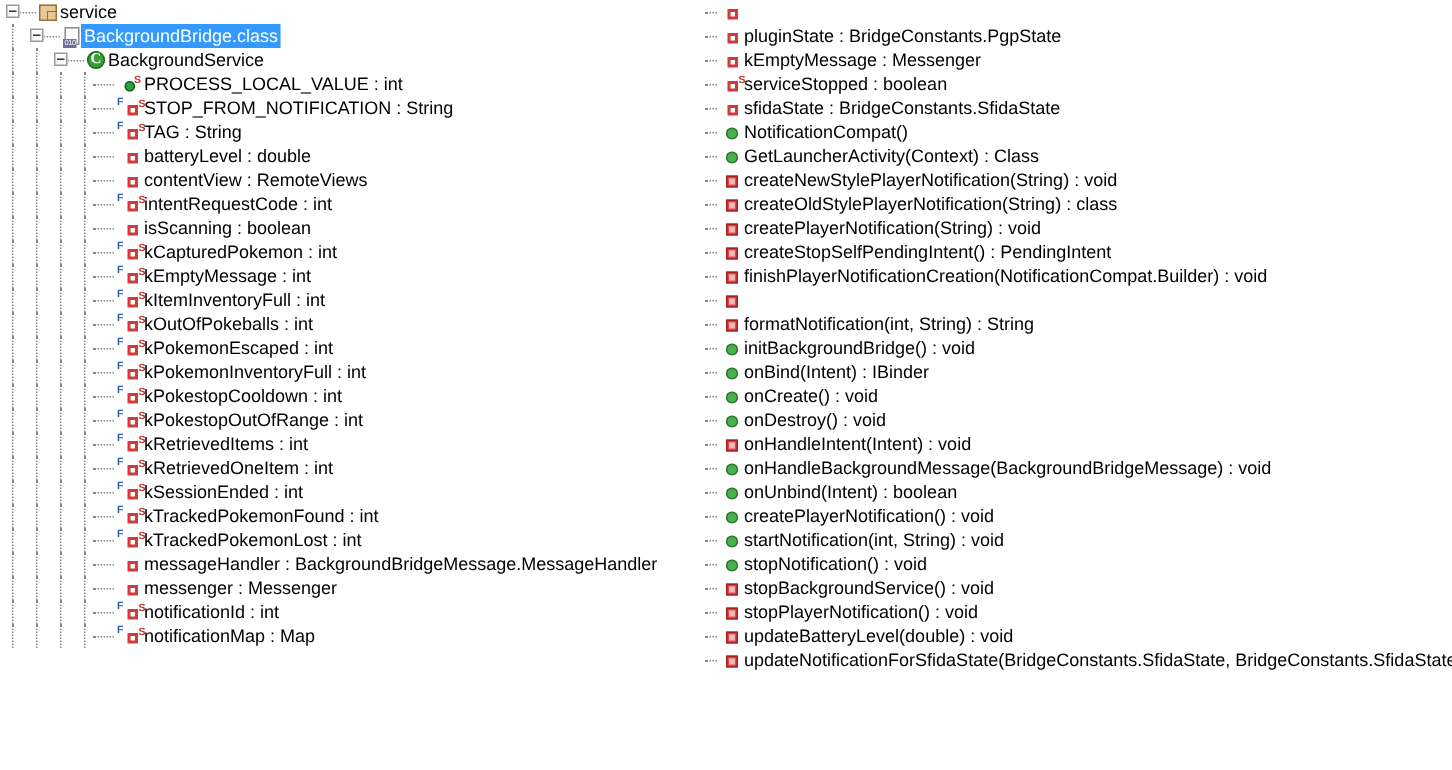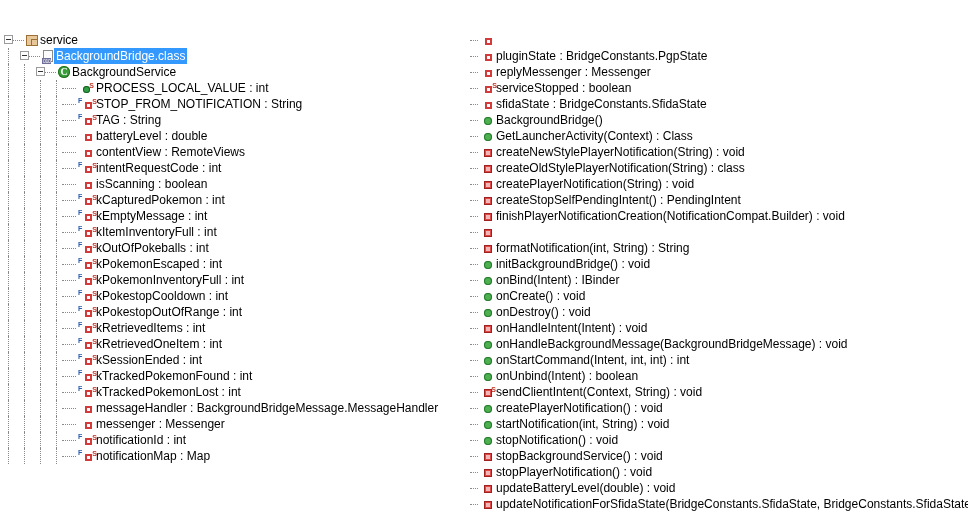--- a/index.html
+++ b/index.html
@@ -11,21 +11,20 @@
   }
   #outline {
     position: relative;
     width: 968px;
     height: 513px;
     background: #ffffff;
   }
   .col {
     position: absolute;
     top: 0;
-    margin-top: 32px;
   }
   .col-left  { left: 0px;   width: 470px; }
   .col-right { left: 470px; width: 498px; }
 
   .row {
     position: relative;
     height: 16px;
     line-height: 16px;
     white-space: nowrap;
     font-size: 12px;
@@ -234,41 +233,39 @@
       <div class="row"><span class="guide" style="left: 8px;"></span><span class="guide" style="left: 24px;"></span><span class="guide" style="left: 40px;"></span><span class="guide" style="left: 56px;"></span><span class="elbow" style="left: 62px; width: 14px;"></span><span class="indent" style="width: 80px;"></span><span class="ic ic-fpriv"><span class="mk-s">S</span><span class="mk-f">F</span></span><span class="label">kTrackedPokemonFound : int</span></div>
       <div class="row"><span class="guide" style="left: 8px;"></span><span class="guide" style="left: 24px;"></span><span class="guide" style="left: 40px;"></span><span class="guide" style="left: 56px;"></span><span class="elbow" style="left: 62px; width: 14px;"></span><span class="indent" style="width: 80px;"></span><span class="ic ic-fpriv"><span class="mk-s">S</span><span class="mk-f">F</span></span><span class="label">kTrackedPokemonLost : int</span></div>
       <div class="row"><span class="guide" style="left: 8px;"></span><span class="guide" style="left: 24px;"></span><span class="guide" style="left: 40px;"></span><span class="guide" style="left: 56px;"></span><span class="elbow" style="left: 62px; width: 14px;"></span><span class="indent" style="width: 80px;"></span><span class="ic ic-fpriv"></span><span class="label">messageHandler : BackgroundBridgeMessage.MessageHandler</span></div>
       <div class="row"><span class="guide" style="left: 8px;"></span><span class="guide" style="left: 24px;"></span><span class="guide" style="left: 40px;"></span><span class="guide" style="left: 56px;"></span><span class="elbow" style="left: 62px; width: 14px;"></span><span class="indent" style="width: 80px;"></span><span class="ic ic-fpriv"></span><span class="label">messenger : Messenger</span></div>
       <div class="row"><span class="guide" style="left: 8px;"></span><span class="guide" style="left: 24px;"></span><span class="guide" style="left: 40px;"></span><span class="guide" style="left: 56px;"></span><span class="elbow" style="left: 62px; width: 14px;"></span><span class="indent" style="width: 80px;"></span><span class="ic ic-fpriv"><span class="mk-s">S</span><span class="mk-f">F</span></span><span class="label">notificationId : int</span></div>
       <div class="row"><span class="guide" style="left: 8px;"></span><span class="guide" style="left: 24px;"></span><span class="guide" style="left: 40px;"></span><span class="guide" style="left: 56px;"></span><span class="elbow" style="left: 62px; width: 14px;"></span><span class="indent" style="width: 80px;"></span><span class="ic ic-fpriv"><span class="mk-s">S</span><span class="mk-f">F</span></span><span class="label">notificationMap : Map</span></div>
     </div>
   <div class="col col-right">
       <div class="row"><span class="elbow" style="left: 0px; width: 8px;"></span><span class="indent" style="width: 10px;"></span><span class="ic ic-fpriv"></span></div>
       <div class="row"><span class="elbow" style="left: 0px; width: 8px;"></span><span class="indent" style="width: 10px;"></span><span class="ic ic-fpriv"></span><span class="label">pluginState : BridgeConstants.PgpState</span></div>
-      <div class="row"><span class="elbow" style="left: 0px; width: 8px;"></span><span class="indent" style="width: 10px;"></span><span class="ic ic-fpriv"></span><span class="label">replyMessenger : Messenger</span></div>
+      <div class="row"><span class="elbow" style="left: 0px; width: 8px;"></span><span class="indent" style="width: 10px;"></span><span class="ic ic-fpriv"></span><span class="label">kEmptyMessage : Messenger</span></div>
       <div class="row"><span class="elbow" style="left: 0px; width: 8px;"></span><span class="indent" style="width: 10px;"></span><span class="ic ic-fpriv"><span class="mk-s">S</span></span><span class="label">serviceStopped : boolean</span></div>
       <div class="row"><span class="elbow" style="left: 0px; width: 8px;"></span><span class="indent" style="width: 10px;"></span><span class="ic ic-fpriv"></span><span class="label">sfidaState : BridgeConstants.SfidaState</span></div>
-      <div class="row"><span class="elbow" style="left: 0px; width: 8px;"></span><span class="indent" style="width: 10px;"></span><span class="ic ic-mpub"></span><span class="label">BackgroundBridge()</span></div>
+      <div class="row"><span class="elbow" style="left: 0px; width: 8px;"></span><span class="indent" style="width: 10px;"></span><span class="ic ic-mpub"></span><span class="label">NotificationCompat()</span></div>
       <div class="row"><span class="elbow" style="left: 0px; width: 8px;"></span><span class="indent" style="width: 10px;"></span><span class="ic ic-mpub"></span><span class="label">GetLauncherActivity(Context) : Class</span></div>
       <div class="row"><span class="elbow" style="left: 0px; width: 8px;"></span><span class="indent" style="width: 10px;"></span><span class="ic ic-mpriv"></span><span class="label">createNewStylePlayerNotification(String) : void</span></div>
       <div class="row"><span class="elbow" style="left: 0px; width: 8px;"></span><span class="indent" style="width: 10px;"></span><span class="ic ic-mpriv"></span><span class="label">createOldStylePlayerNotification(String) : class</span></div>
       <div class="row"><span class="elbow" style="left: 0px; width: 8px;"></span><span class="indent" style="width: 10px;"></span><span class="ic ic-mpriv"></span><span class="label">createPlayerNotification(String) : void</span></div>
       <div class="row"><span class="elbow" style="left: 0px; width: 8px;"></span><span class="indent" style="width: 10px;"></span><span class="ic ic-mpriv"></span><span class="label">createStopSelfPendingIntent() : PendingIntent</span></div>
       <div class="row"><span class="elbow" style="left: 0px; width: 8px;"></span><span class="indent" style="width: 10px;"></span><span class="ic ic-mpriv"></span><span class="label">finishPlayerNotificationCreation(NotificationCompat.Builder) : void</span></div>
       <div class="row"><span class="elbow" style="left: 0px; width: 8px;"></span><span class="indent" style="width: 10px;"></span><span class="ic ic-mpriv"></span></div>
       <div class="row"><span class="elbow" style="left: 0px; width: 8px;"></span><span class="indent" style="width: 10px;"></span><span class="ic ic-mpriv"></span><span class="label">formatNotification(int, String) : String</span></div>
       <div class="row"><span class="elbow" style="left: 0px; width: 8px;"></span><span class="indent" style="width: 10px;"></span><span class="ic ic-mpub"></span><span class="label">initBackgroundBridge() : void</span></div>
       <div class="row"><span class="elbow" style="left: 0px; width: 8px;"></span><span class="indent" style="width: 10px;"></span><span class="ic ic-mpub"></span><span class="label">onBind(Intent) : IBinder</span></div>
       <div class="row"><span class="elbow" style="left: 0px; width: 8px;"></span><span class="indent" style="width: 10px;"></span><span class="ic ic-mpub"></span><span class="label">onCreate() : void</span></div>
       <div class="row"><span class="elbow" style="left: 0px; width: 8px;"></span><span class="indent" style="width: 10px;"></span><span class="ic ic-mpub"></span><span class="label">onDestroy() : void</span></div>
       <div class="row"><span class="elbow" style="left: 0px; width: 8px;"></span><span class="indent" style="width: 10px;"></span><span class="ic ic-mpriv"></span><span class="label">onHandleIntent(Intent) : void</span></div>
       <div class="row"><span class="elbow" style="left: 0px; width: 8px;"></span><span class="indent" style="width: 10px;"></span><span class="ic ic-mpub"></span><span class="label">onHandleBackgroundMessage(BackgroundBridgeMessage) : void</span></div>
-      <div class="row"><span class="elbow" style="left: 0px; width: 8px;"></span><span class="indent" style="width: 10px;"></span><span class="ic ic-mpub"></span><span class="label">onStartCommand(Intent, int, int) : int</span></div>
       <div class="row"><span class="elbow" style="left: 0px; width: 8px;"></span><span class="indent" style="width: 10px;"></span><span class="ic ic-mpub"></span><span class="label">onUnbind(Intent) : boolean</span></div>
-      <div class="row"><span class="elbow" style="left: 0px; width: 8px;"></span><span class="indent" style="width: 10px;"></span><span class="ic ic-mpriv"><span class="mk-s">S</span></span><span class="label">sendClientIntent(Context, String) : void</span></div>
       <div class="row"><span class="elbow" style="left: 0px; width: 8px;"></span><span class="indent" style="width: 10px;"></span><span class="ic ic-mpub"></span><span class="label">createPlayerNotification() : void</span></div>
       <div class="row"><span class="elbow" style="left: 0px; width: 8px;"></span><span class="indent" style="width: 10px;"></span><span class="ic ic-mpub"></span><span class="label">startNotification(int, String) : void</span></div>
       <div class="row"><span class="elbow" style="left: 0px; width: 8px;"></span><span class="indent" style="width: 10px;"></span><span class="ic ic-mpub"></span><span class="label">stopNotification() : void</span></div>
       <div class="row"><span class="elbow" style="left: 0px; width: 8px;"></span><span class="indent" style="width: 10px;"></span><span class="ic ic-mpriv"></span><span class="label">stopBackgroundService() : void</span></div>
       <div class="row"><span class="elbow" style="left: 0px; width: 8px;"></span><span class="indent" style="width: 10px;"></span><span class="ic ic-mpriv"></span><span class="label">stopPlayerNotification() : void</span></div>
       <div class="row"><span class="elbow" style="left: 0px; width: 8px;"></span><span class="indent" style="width: 10px;"></span><span class="ic ic-mpriv"></span><span class="label">updateBatteryLevel(double) : void</span></div>
       <div class="row"><span class="elbow" style="left: 0px; width: 8px;"></span><span class="indent" style="width: 10px;"></span><span class="ic ic-mpriv"></span><span class="label">updateNotificationForSfidaState(BridgeConstants.SfidaState, BridgeConstants.SfidaState) : void</span></div>
     </div>
 </div>
 

